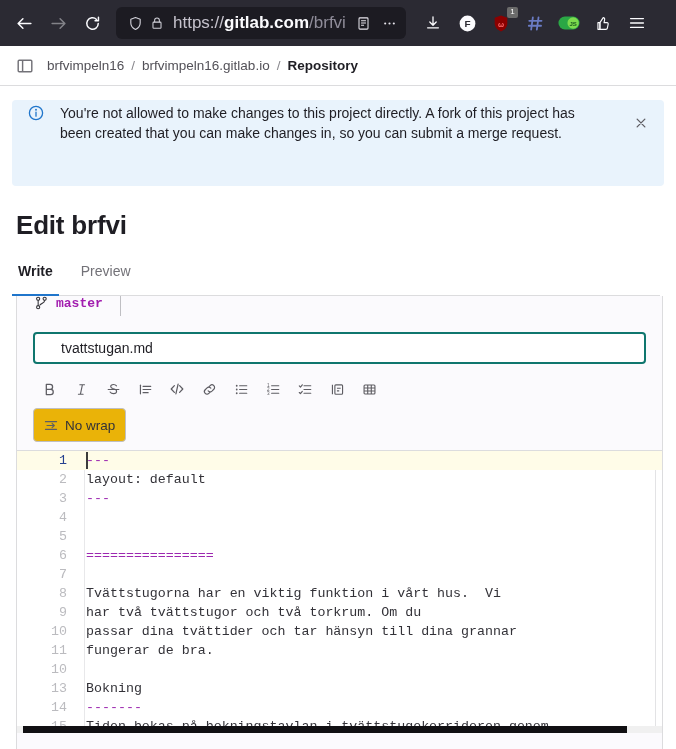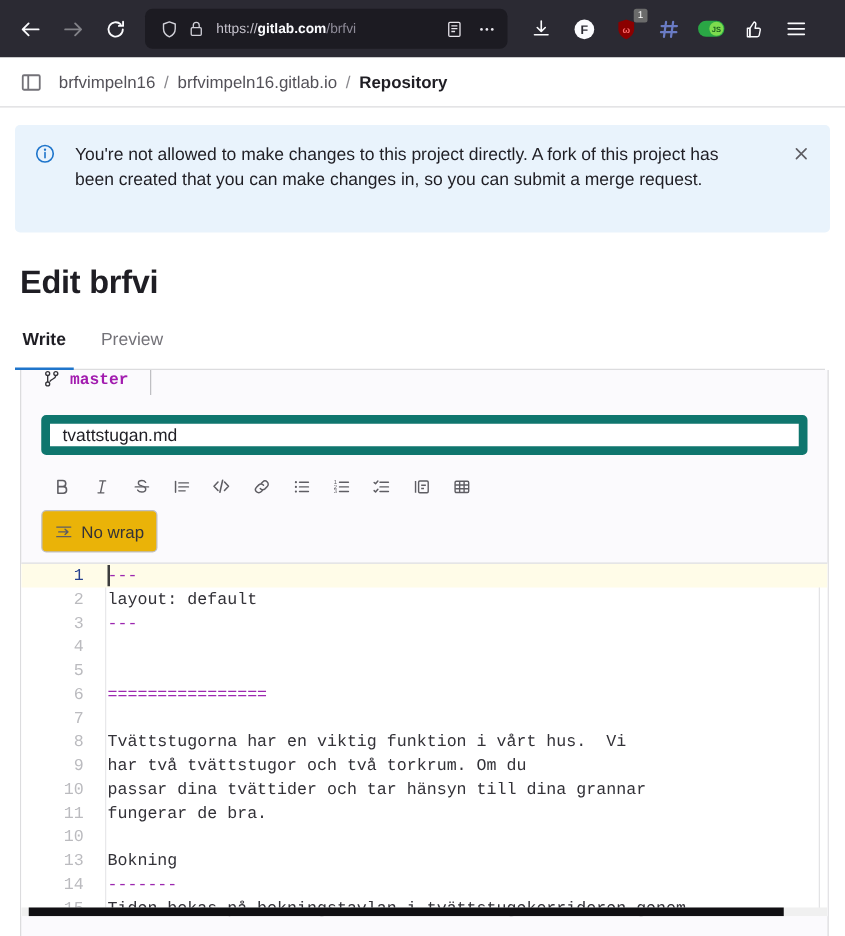--- a/index.html
+++ b/index.html
@@ -43,21 +43,21 @@
     overflow: hidden;
   }
   .urlbar-icon {
     width: 22px; height: 22px;
     display: flex; align-items: center; justify-content: center;
     flex: 0 0 auto;
   }
   .url-text {
     flex: 1 1 auto;
     color: #c5c2cc;
-    font-size: 11px;
+    font-size: 17px;
     white-space: nowrap;
     overflow: hidden;
     margin-left: 5px;
     line-height: 32px;
   }
   .url-text .url-domain { color: #fbfbfe; font-weight: 600; }
   .url-text .url-path { color: #8f8c99; }
   .url-btn {
     width: 26px; height: 26px;
     display: flex; align-items: center; justify-content: center;
@@ -115,21 +115,21 @@
   }
   .crumb { color: #535158; text-decoration: none; }
   .crumb.current { color: #1f1e24; font-weight: bold; }
   .crumb-sep { color: #89888d; margin: 0 7px; }
 
   .alert {
     margin: 14px 12px 0 12px;
     background: #e9f3fc;
     border-radius: 4px;
     display: flex;
-    padding: 13px 14px 16px 16px;
+    padding: 3px 14px 16px 16px;
     position: relative;
     min-height: 86px;
   }
   .alert-icon { flex: 0 0 auto; width: 16px; margin-right: 16px; padding-top: 2px; }
   .alert-text {
     flex: 1 1 auto;
     font-size: 14px;
     line-height: 20px;
     color: #1f1e24;
     max-width: 540px;
@@ -191,24 +191,24 @@
   .branch-divider {
     width: 1px;
     height: 20px;
     background: #bfbfc3;
     margin-left: 17px;
   }
   .filename-row { padding: 0 16px 10px 16px; }
   .filename-input {
     width: 100%;
     height: 32px;
-    border: 7px solid #0f766e;
+    border: 2px solid #0f766e;
     border-radius: 4px;
     background: #fff;
-    padding: 0 10px;
+    padding: 0 26px;
     font-size: 14px;
     color: #1f1e24;
     font-family: "Liberation Sans", sans-serif;
     outline: none;
   }
 
   .md-toolbar {
     display: flex;
     align-items: center;
     padding: 0 16px;

